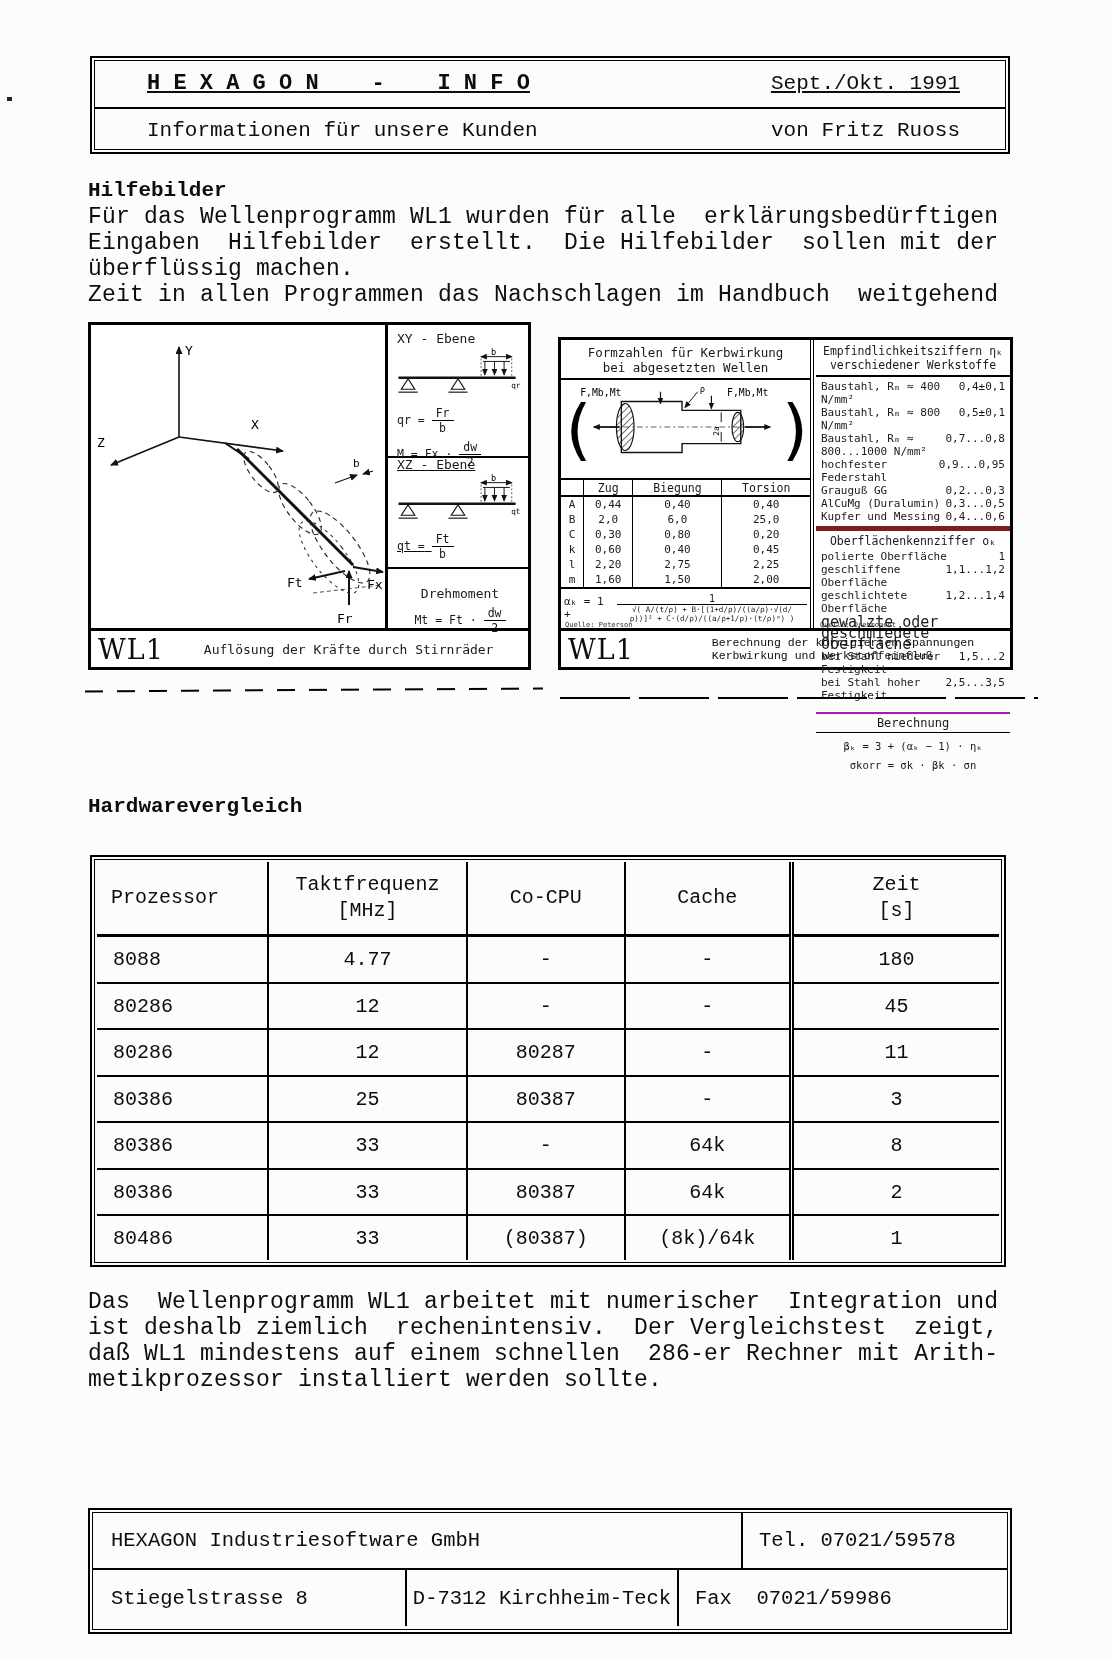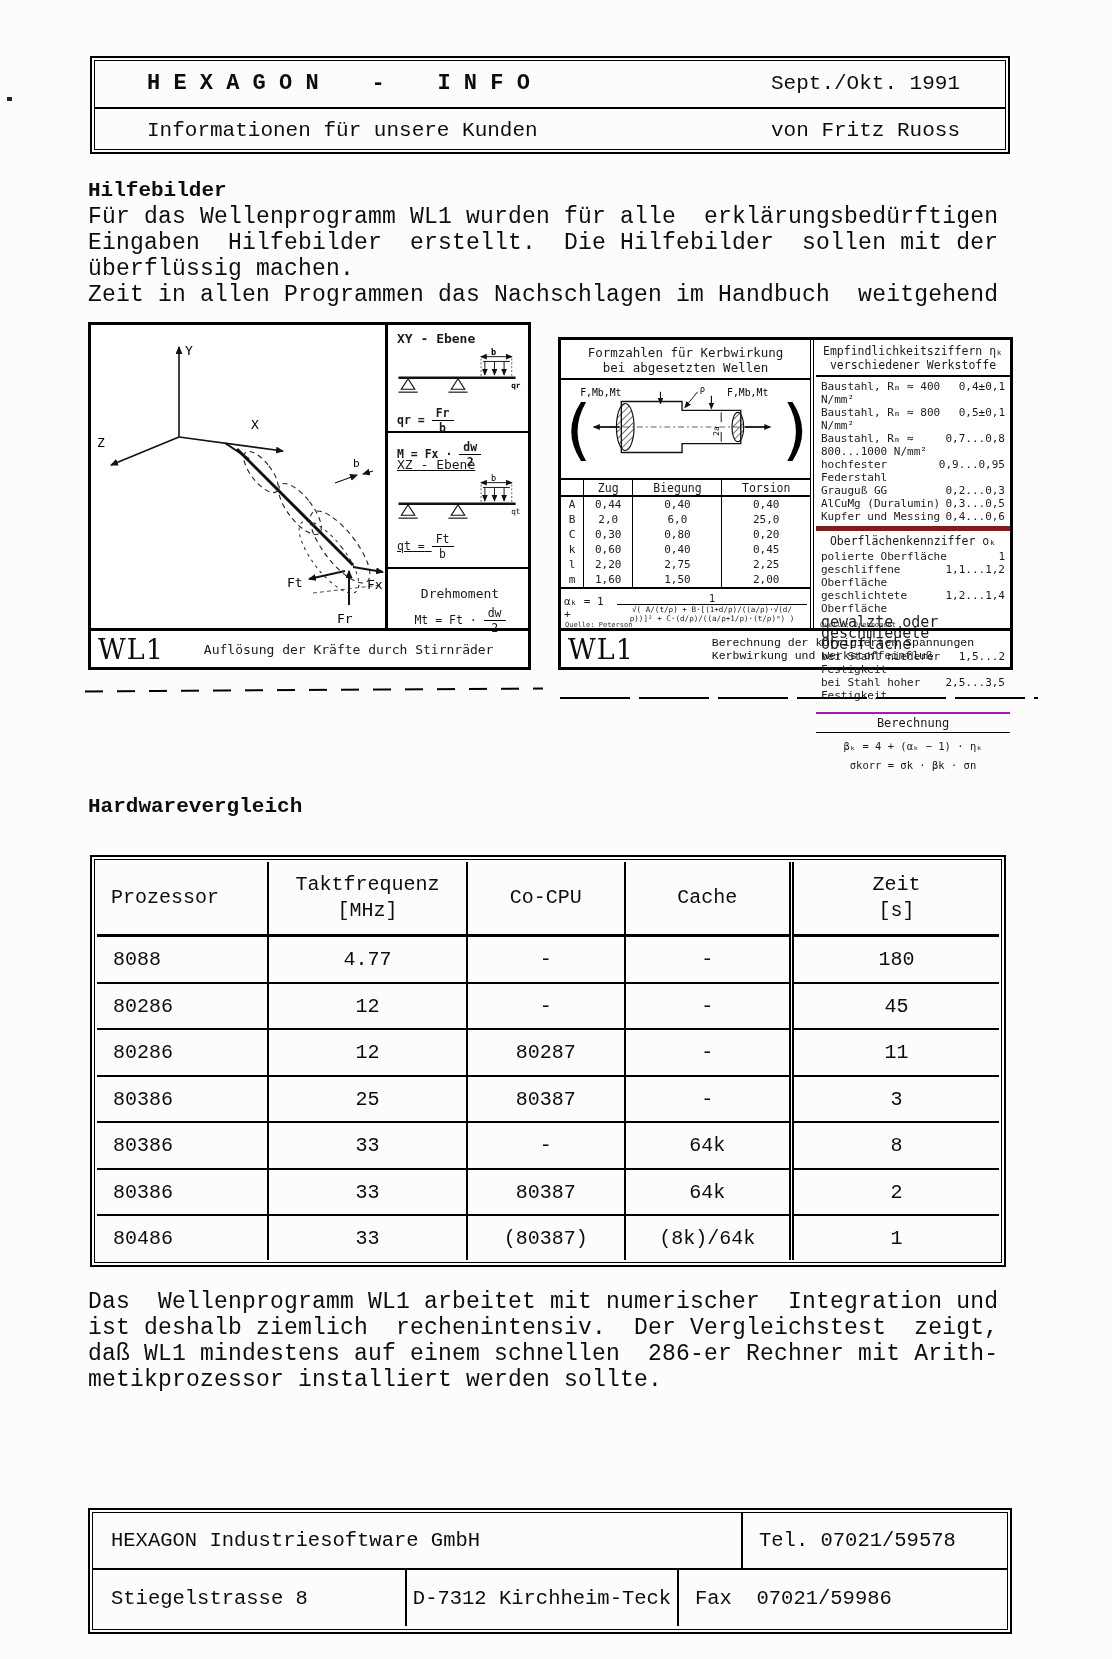--- a/index.html
+++ b/index.html
@@ -3,21 +3,21 @@
 <meta charset="utf-8">
 <style>
   html,body{margin:0;padding:0;background:#e8e8e6;}
   .page{position:relative;width:1112px;height:1659px;background:#fcfcfa;margin:0 auto;
         font-family:"Liberation Mono", monospace;color:#0d0d0d;overflow:hidden;}
   .pre{white-space:pre;}
   
   .dbox{position:absolute;border:2px solid #000;}
   .dbox::before{content:"";position:absolute;inset:2px;border:1px solid #000;pointer-events:none;}
   
-  .hdr-row1{position:absolute;left:0;right:0;top:0;height:50px;display:flex;align-items:center;}
+  .hdr-row1{position:absolute;left:0;right:0;top:0;height:50px;display:flex;align-items:center;text-decoration:underline;}
   .hdr-row2{position:absolute;left:0;right:0;top:52px;height:40px;display:flex;align-items:center;}
   .hdr-div{position:absolute;left:3px;right:3px;top:49px;height:0;border-top:2px solid #000;}
   .hdr-title{font-size:22px;font-weight:bold;margin-left:55px;}
   .hdr-date{font-size:21px;margin-left:auto;margin-right:48px;}
   .hdr-sub{font-size:21px;margin-left:55px;}
   .hdr-auth{font-size:21px;margin-left:auto;margin-right:48px;}
   .h1{position:absolute;font-size:21px;font-weight:bold;}
   .para{position:absolute;font-size:23px;line-height:26px;letter-spacing:0.2px;}
   .para div{white-space:pre;}
   
@@ -130,21 +130,21 @@
       <line x1="254" y1="246" x2="218" y2="254" stroke="#111" stroke-width="2" marker-end="url(#arrA)"></line>
       <line x1="262" y1="242" x2="292" y2="247" stroke="#111" stroke-width="2" marker-end="url(#arrA)"></line>
       <line x1="222" y1="268" x2="290" y2="260" stroke="#222" stroke-width="0.8" stroke-dasharray="4 3"></line>
       <text x="196" y="262" font-size="13">Ft</text>
       <text x="276" y="264" font-size="13">Fx</text>
       <text x="246" y="298" font-size="13">Fr</text>
     </svg>
 
     <div class="rpanel">
 
-      <div class="panel" style="top:0;height:108px;border-bottom:2px solid #000;font-weight:bold;">
+      <div class="panel" style="top:0;height:133px;border-bottom:2px solid #000;">
         <div class="ptitle plot">XY - Ebene</div>
         <svg width="130" height="48" viewBox="0 0 132 50" class="plot">
           <defs>
             <marker id="arrB" markerWidth="8" markerHeight="7" refX="6" refY="3" orient="auto" markerUnits="userSpaceOnUse">
               <polygon points="0,0 7,3 0,6" fill="#111"></polygon>
             </marker>
           </defs>
           <line x1="90" y1="9" x2="122" y2="9" stroke="#111" stroke-width="1"></line>
           <line x1="96" y1="9" x2="90" y2="9" stroke="#111" stroke-width="1" marker-end="url(#arrB)"></line>
           <line x1="116" y1="9" x2="122" y2="9" stroke="#111" stroke-width="1" marker-end="url(#arrB)"></line>
@@ -360,21 +360,21 @@
             <span>bei Stahl niederer Festigkeit</span>
             <span class="v">1,5...2</span>
           </div>
         <div class="kvrow">
             <span>bei Stahl hoher Festigkeit</span>
             <span class="v">2,5...3,5</span>
           </div>
       </div>
       <div class="berech">
         <div class="bt">Berechnung</div>
-        <div class="bf">βₖ = 4 + (αₖ − 1) · ηₖ</div>
+        <div class="bf">βₖ = 3 + (αₖ − 1) · ηₖ</div>
         <div class="bf">σkorr = σk · βk · σn</div>
       </div>
       <div class="quelle" style="left:4px;bottom:2px;">Quelle: Drehmoment</div>
     </div>
 
     <div class="capbar">
       <span class="captag">WL1</span>
       <span class="capblock">
         <div>Berechnung der korrigierten Spannungen</div>
         <div>Kerbwirkung und Werkstoffeinfluß</div>

